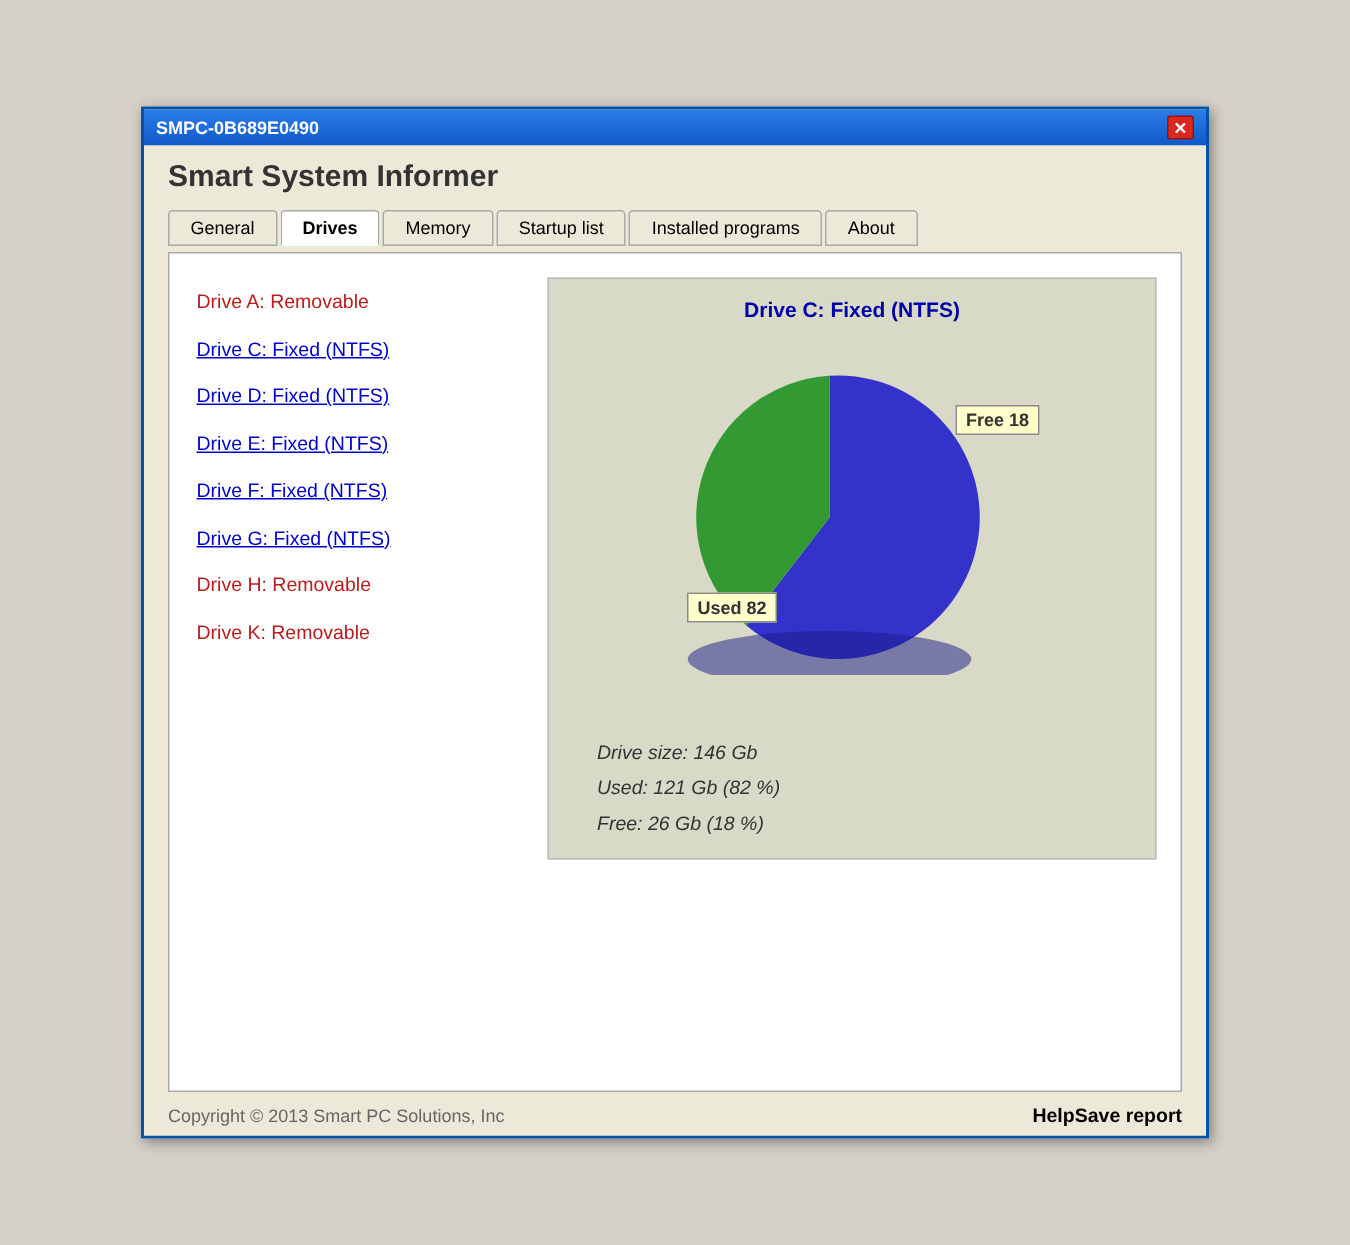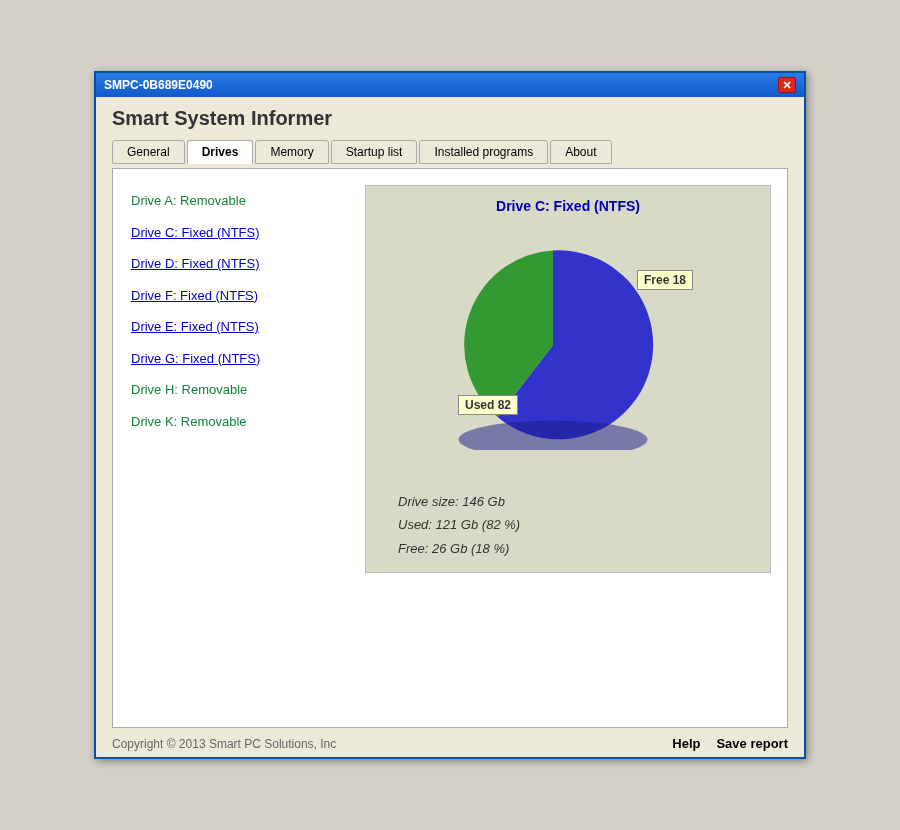--- a/index.html
+++ b/index.html
@@ -93,21 +93,21 @@
     .content-area {
       display: flex;
       gap: 16px;
     }
     .drive-list {
       width: 220px;
       flex-shrink: 0;
     }
     .drive-item {
       padding: 6px 2px;
-      color: #15803d;
+      color: #b91c1c;
       font-size: 13px;
       line-height: 1.5;
     }
     .drive-item.link {
       color: #0000cc;
       text-decoration: underline;
       cursor: pointer;
     }
     .chart-panel {
       flex: 1;
@@ -180,21 +180,20 @@
       align-items: center;
       padding: 8px 16px 6px 16px;
       background: #ece9d8;
     }
     .copyright {
       font-size: 12px;
       color: #666;
     }
     .bottom-buttons {
       display: flex;
-      gap: 16px;
     }
     .bottom-btn {
       font-size: 13px;
       font-weight: bold;
       color: #000;
       cursor: pointer;
       text-decoration: none;
       background: none;
       border: none;
     }
@@ -226,22 +225,22 @@
     </div>
   </div>
 
   <div class="main-content">
     <div class="content-area">
 
       <div class="drive-list">
         <div class="drive-item">Drive A: Removable</div>
         <div class="drive-item link">Drive C: Fixed (NTFS)</div>
         <div class="drive-item link">Drive D: Fixed (NTFS)</div>
+        <div class="drive-item link">Drive E: Fixed (NTFS)</div>
         <div class="drive-item link">Drive F: Fixed (NTFS)</div>
-        <div class="drive-item link">Drive E: Fixed (NTFS)</div>
         <div class="drive-item link">Drive G: Fixed (NTFS)</div>
         <div class="drive-item">Drive H: Removable</div>
         <div class="drive-item">Drive K: Removable</div>
       </div>
 
       <div class="chart-panel">
         <div class="chart-title">Drive C: Fixed (NTFS)</div>
         <div class="pie-container">
           
           <svg class="pie" viewBox="0 0 200 200">

